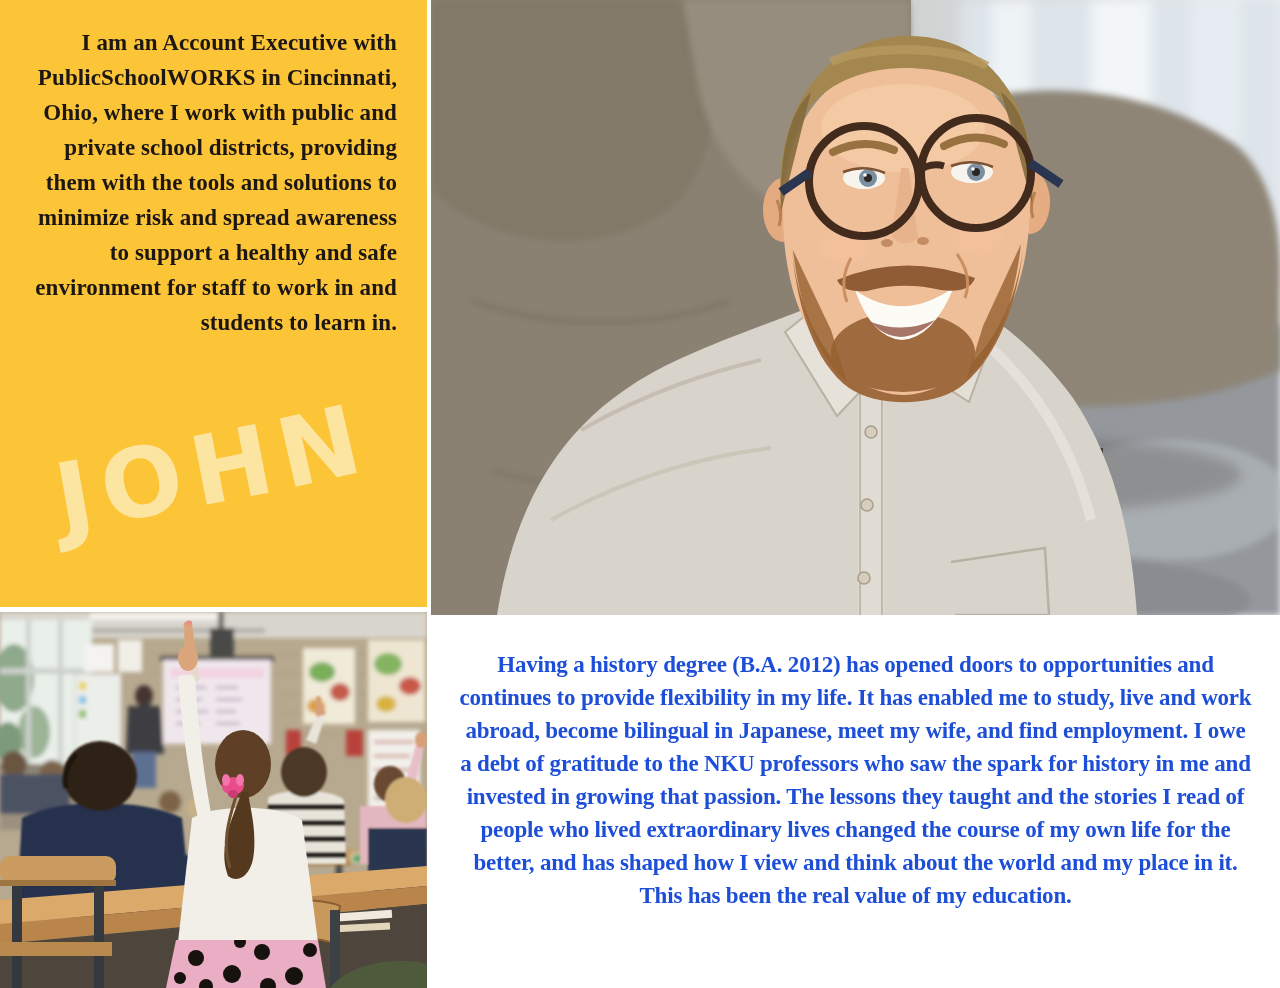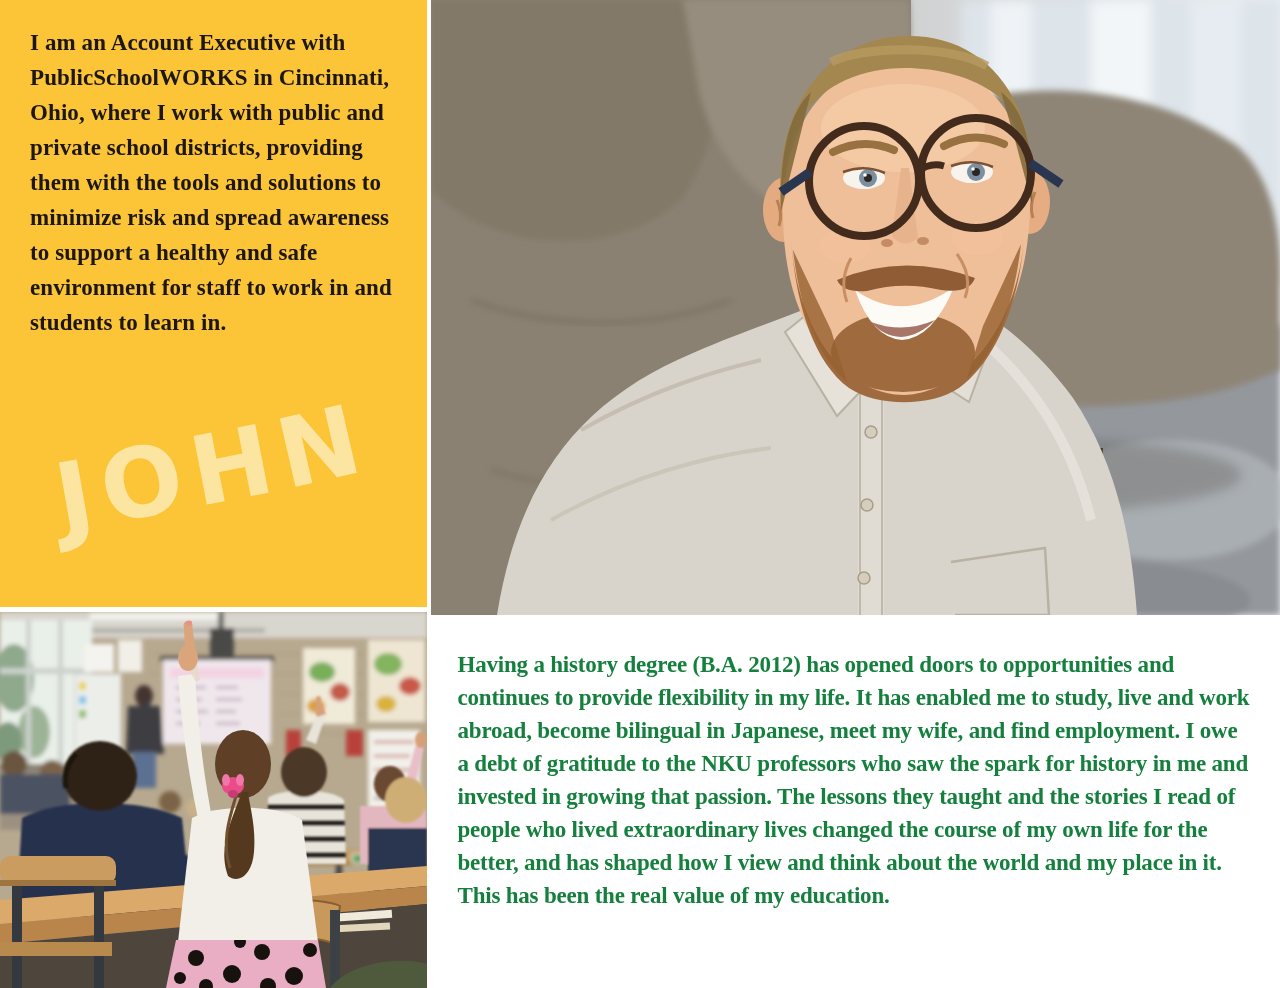--- a/index.html
+++ b/index.html
@@ -1,38 +1,38 @@
 <!DOCTYPE html>
 <html><head>
 <meta charset="utf-8">
 <style>
   html,body{margin:0;padding:0;background:#ffffff;}
   .canvas{position:relative;width:1280px;height:988px;background:#ffffff;overflow:hidden;
           font-family:"Liberation Serif", serif;}
   
   .bio-card{position:absolute;left:0;top:0;width:427px;height:607px;background:#fcc437;}
   .bio-text{margin:0;padding:25px 30px 0 30px;font-weight:700;font-size:23px;line-height:35px;
-            text-align:left;color:#1c1713;letter-spacing:0.1px;}
+            text-align:right;color:#1c1713;letter-spacing:0.1px;}
   .john{position:absolute;left:0;top:424px;width:100%;text-align:center;
         transform:rotate(-7deg);color:#fce5a1;
         font-family:"DejaVu Sans", sans-serif;font-weight:bold;font-size:96px;
         letter-spacing:10px;line-height:1;user-select:none;}
   .john span{display:inline-block;}
   .john span:nth-child(1){transform:rotate(-3deg) translateY(8px);}
   .john span:nth-child(2){transform:rotate(-5deg) translateY(2px);}
   .john span:nth-child(3){transform:rotate(-4deg) translateY(-4px);}
   .john span:nth-child(4){transform:rotate(-6deg) translateY(-12px);}
   
   .portrait{position:absolute;left:431px;top:0;width:849px;height:615px;}
   .classroom{position:absolute;left:0;top:612px;width:427px;height:376px;}
   .portrait svg,.classroom svg{display:block;width:100%;height:100%;}
   
   .edu-card{position:absolute;left:431px;top:615px;width:849px;height:373px;background:#ffffff;}
   .edu-text{margin:33px auto 0 auto;width:796px;font-weight:700;font-size:23px;line-height:33px;
-            color:#15803d;letter-spacing:-0.2px;}
+            text-align:center;color:#1d4ed8;letter-spacing:-0.2px;}
 </style>
 </head>
 <body>
 
 <div class="canvas">
 
   <section class="bio-card">
     <p class="bio-text">I am an Account Executive with PublicSchoolWORKS in Cincinnati, Ohio, where I work with public and private school districts, providing them with the tools and solutions to minimize risk and spread awareness to support a healthy and safe environment for staff to work in and students to learn in.</p>
     <div class="john"><span>J</span><span>O</span><span>H</span><span>N</span></div>
   </section>

